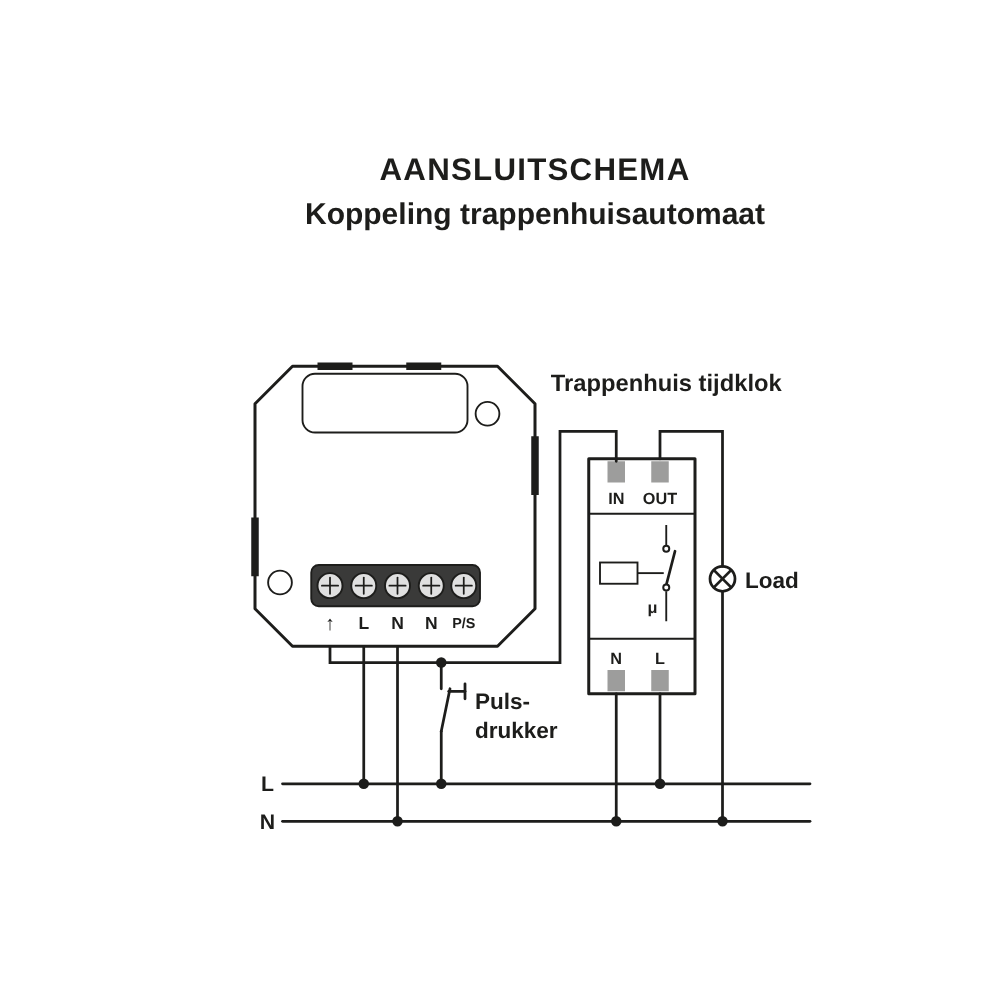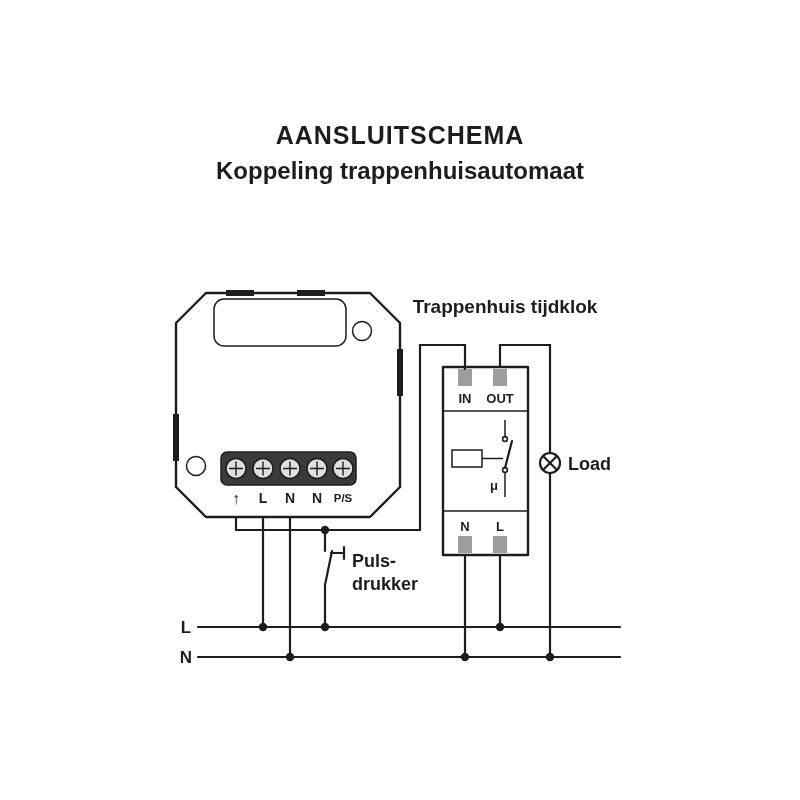--- a/index.html
+++ b/index.html
@@ -4,21 +4,21 @@
 <style>
   :root{
     --line:#1d1d1b;
     --text:#1d1d1b;
     --terminal-gray:#9d9d9c;
     --block-dark:#3a3a39;
     --screw-fill:#e0e0e0;
     --background:#ffffff;
   }
   html,body{margin:0;padding:0;background:var(--background);}
-  .stage{width:636px;height:800px;position:relative;background:var(--background);}
+  .stage{width:636px;height:800px;position:relative;background:var(--background);margin-left:28px;}
   svg{display:block;}
   .lbl{font-family:"Liberation Sans","DejaVu Sans",sans-serif;font-weight:700;fill:var(--text);}
   .t-title{font-family:"Liberation Sans","DejaVu Sans",sans-serif;font-weight:800;letter-spacing:1px;fill:var(--text);}
   .t-sub{font-family:"Liberation Sans","DejaVu Sans",sans-serif;font-weight:700;fill:var(--text);}
   .wire{stroke:var(--line);stroke-width:2.2;fill:none;stroke-linecap:round;}
   .thin{stroke:var(--line);stroke-width:1.5;fill:none;}
   .outline{stroke:var(--line);stroke-width:2.4;fill:#ffffff;stroke-linejoin:round;}
   .edge-mark{stroke:var(--line);stroke-width:6;stroke-linecap:butt;}
   .dot{fill:var(--line);stroke:none;}
   .term-sq{fill:var(--terminal-gray);stroke:none;}

